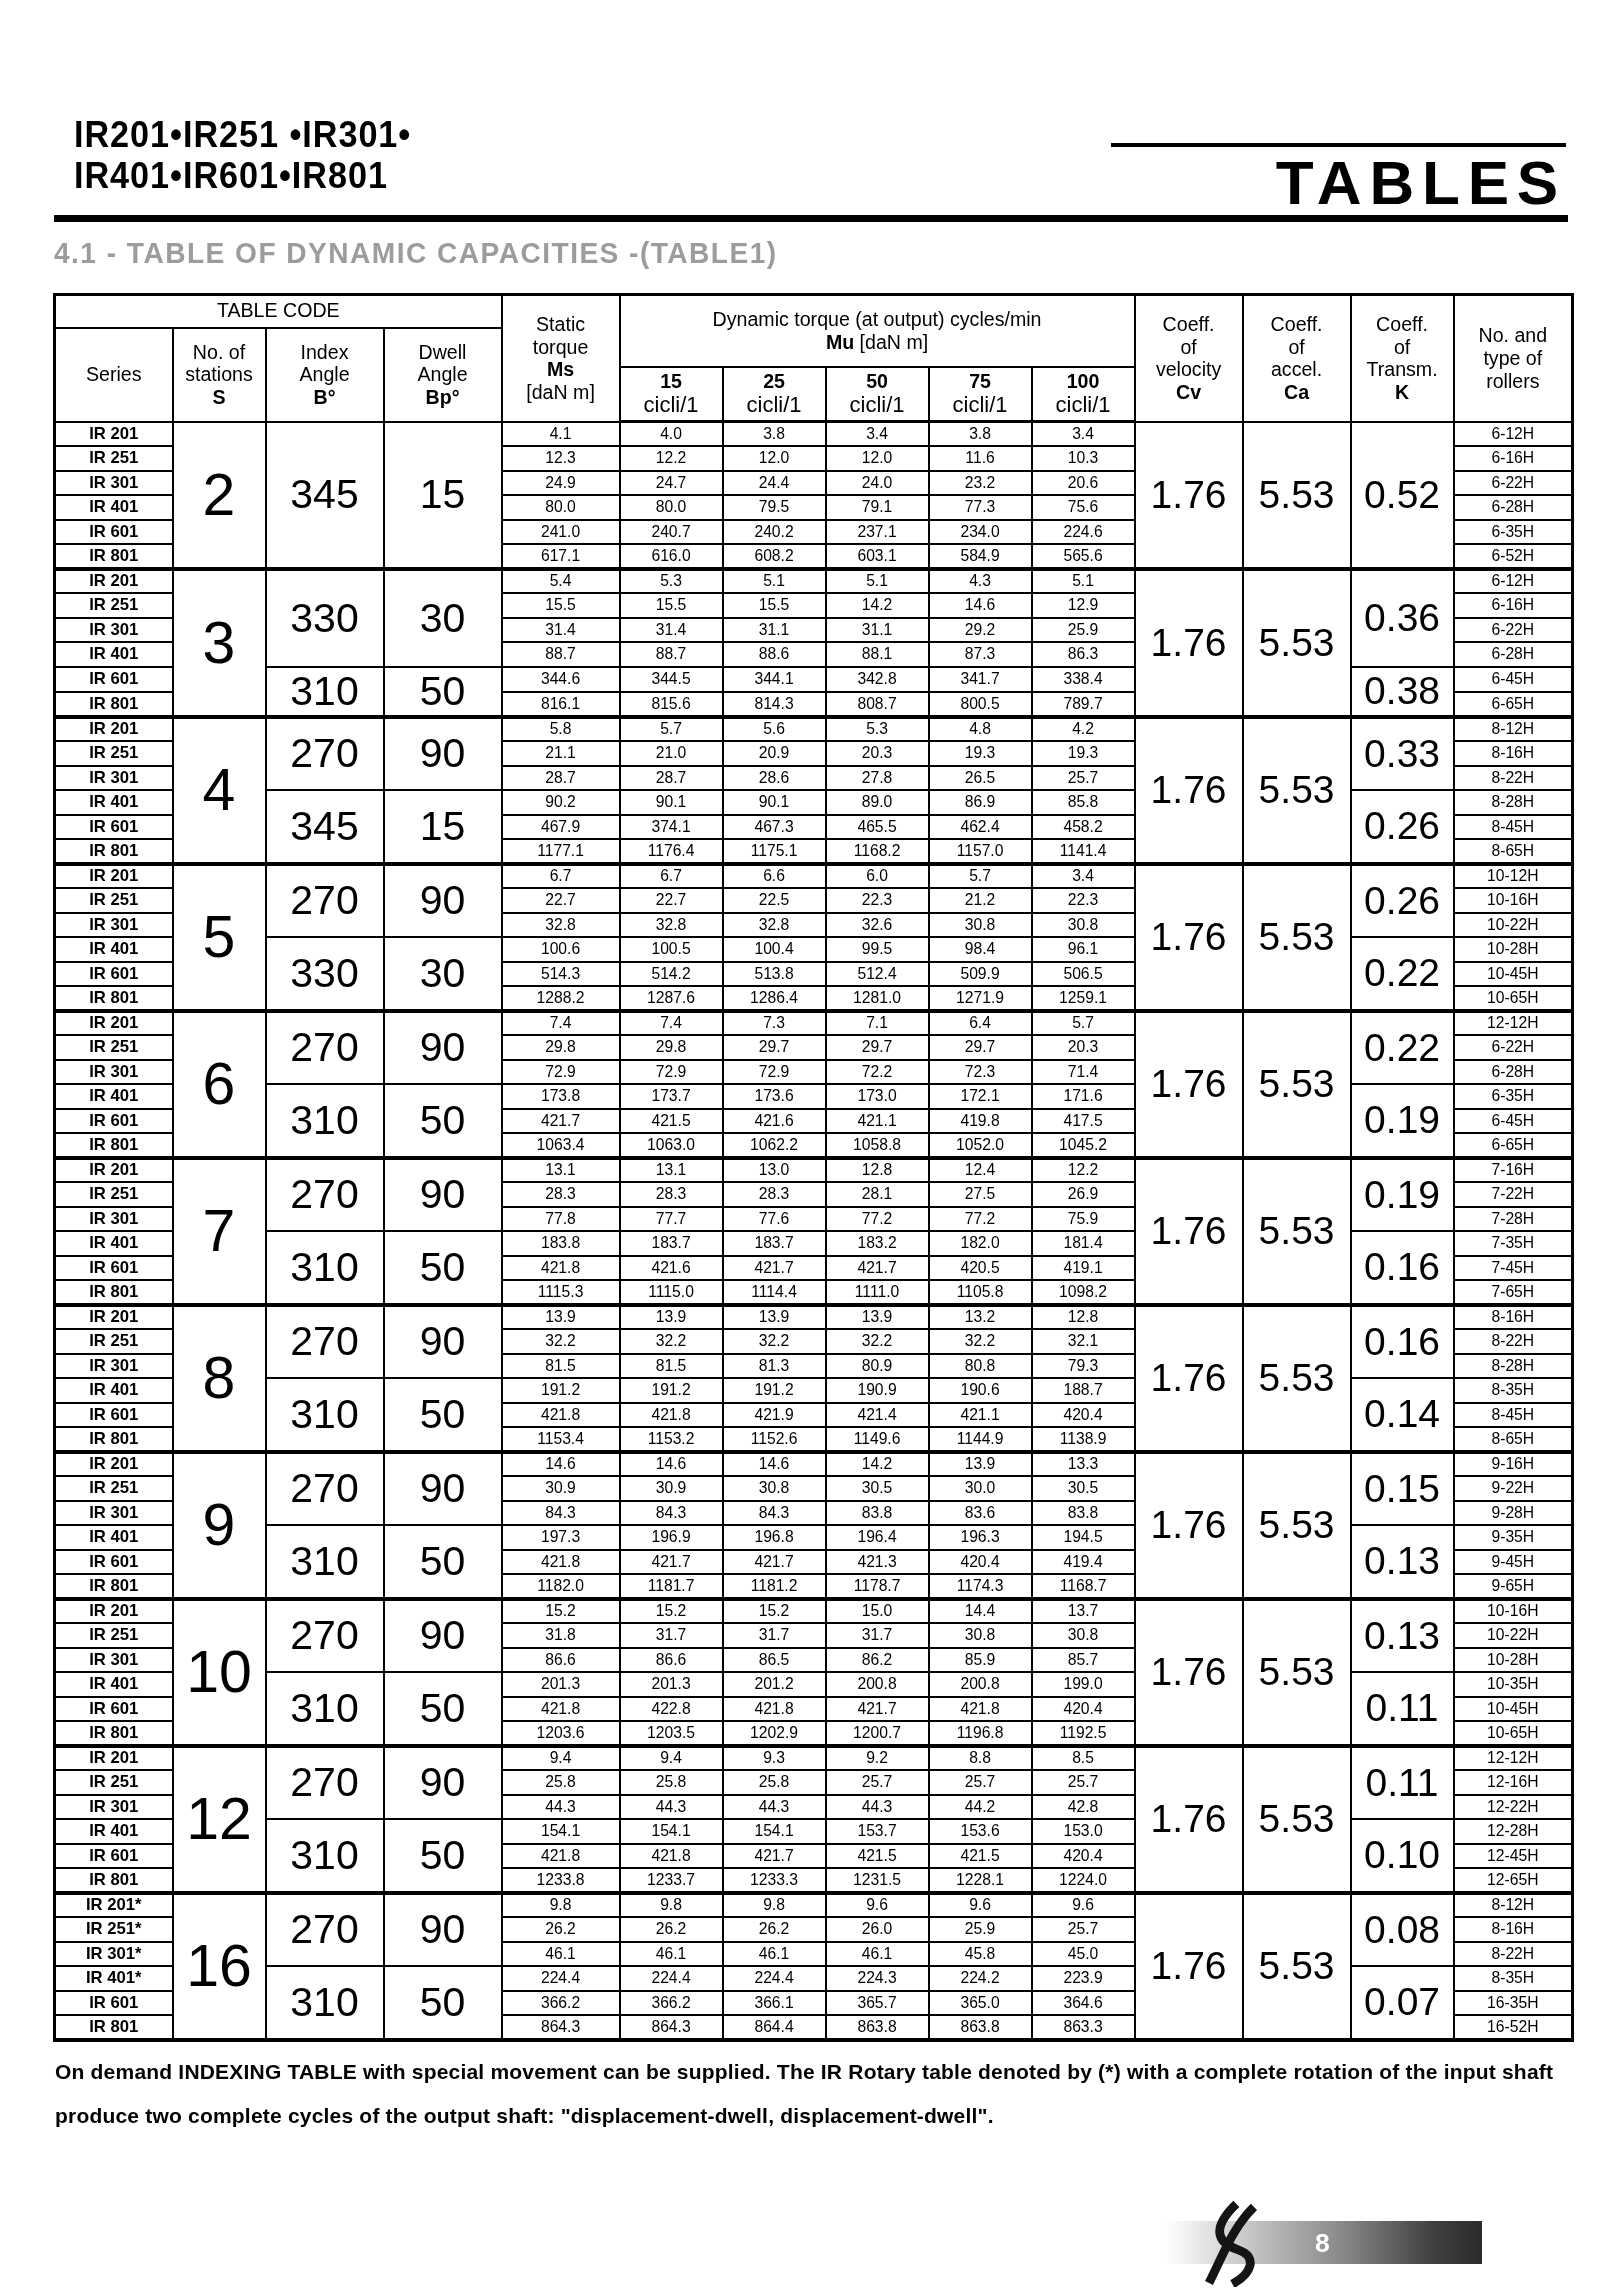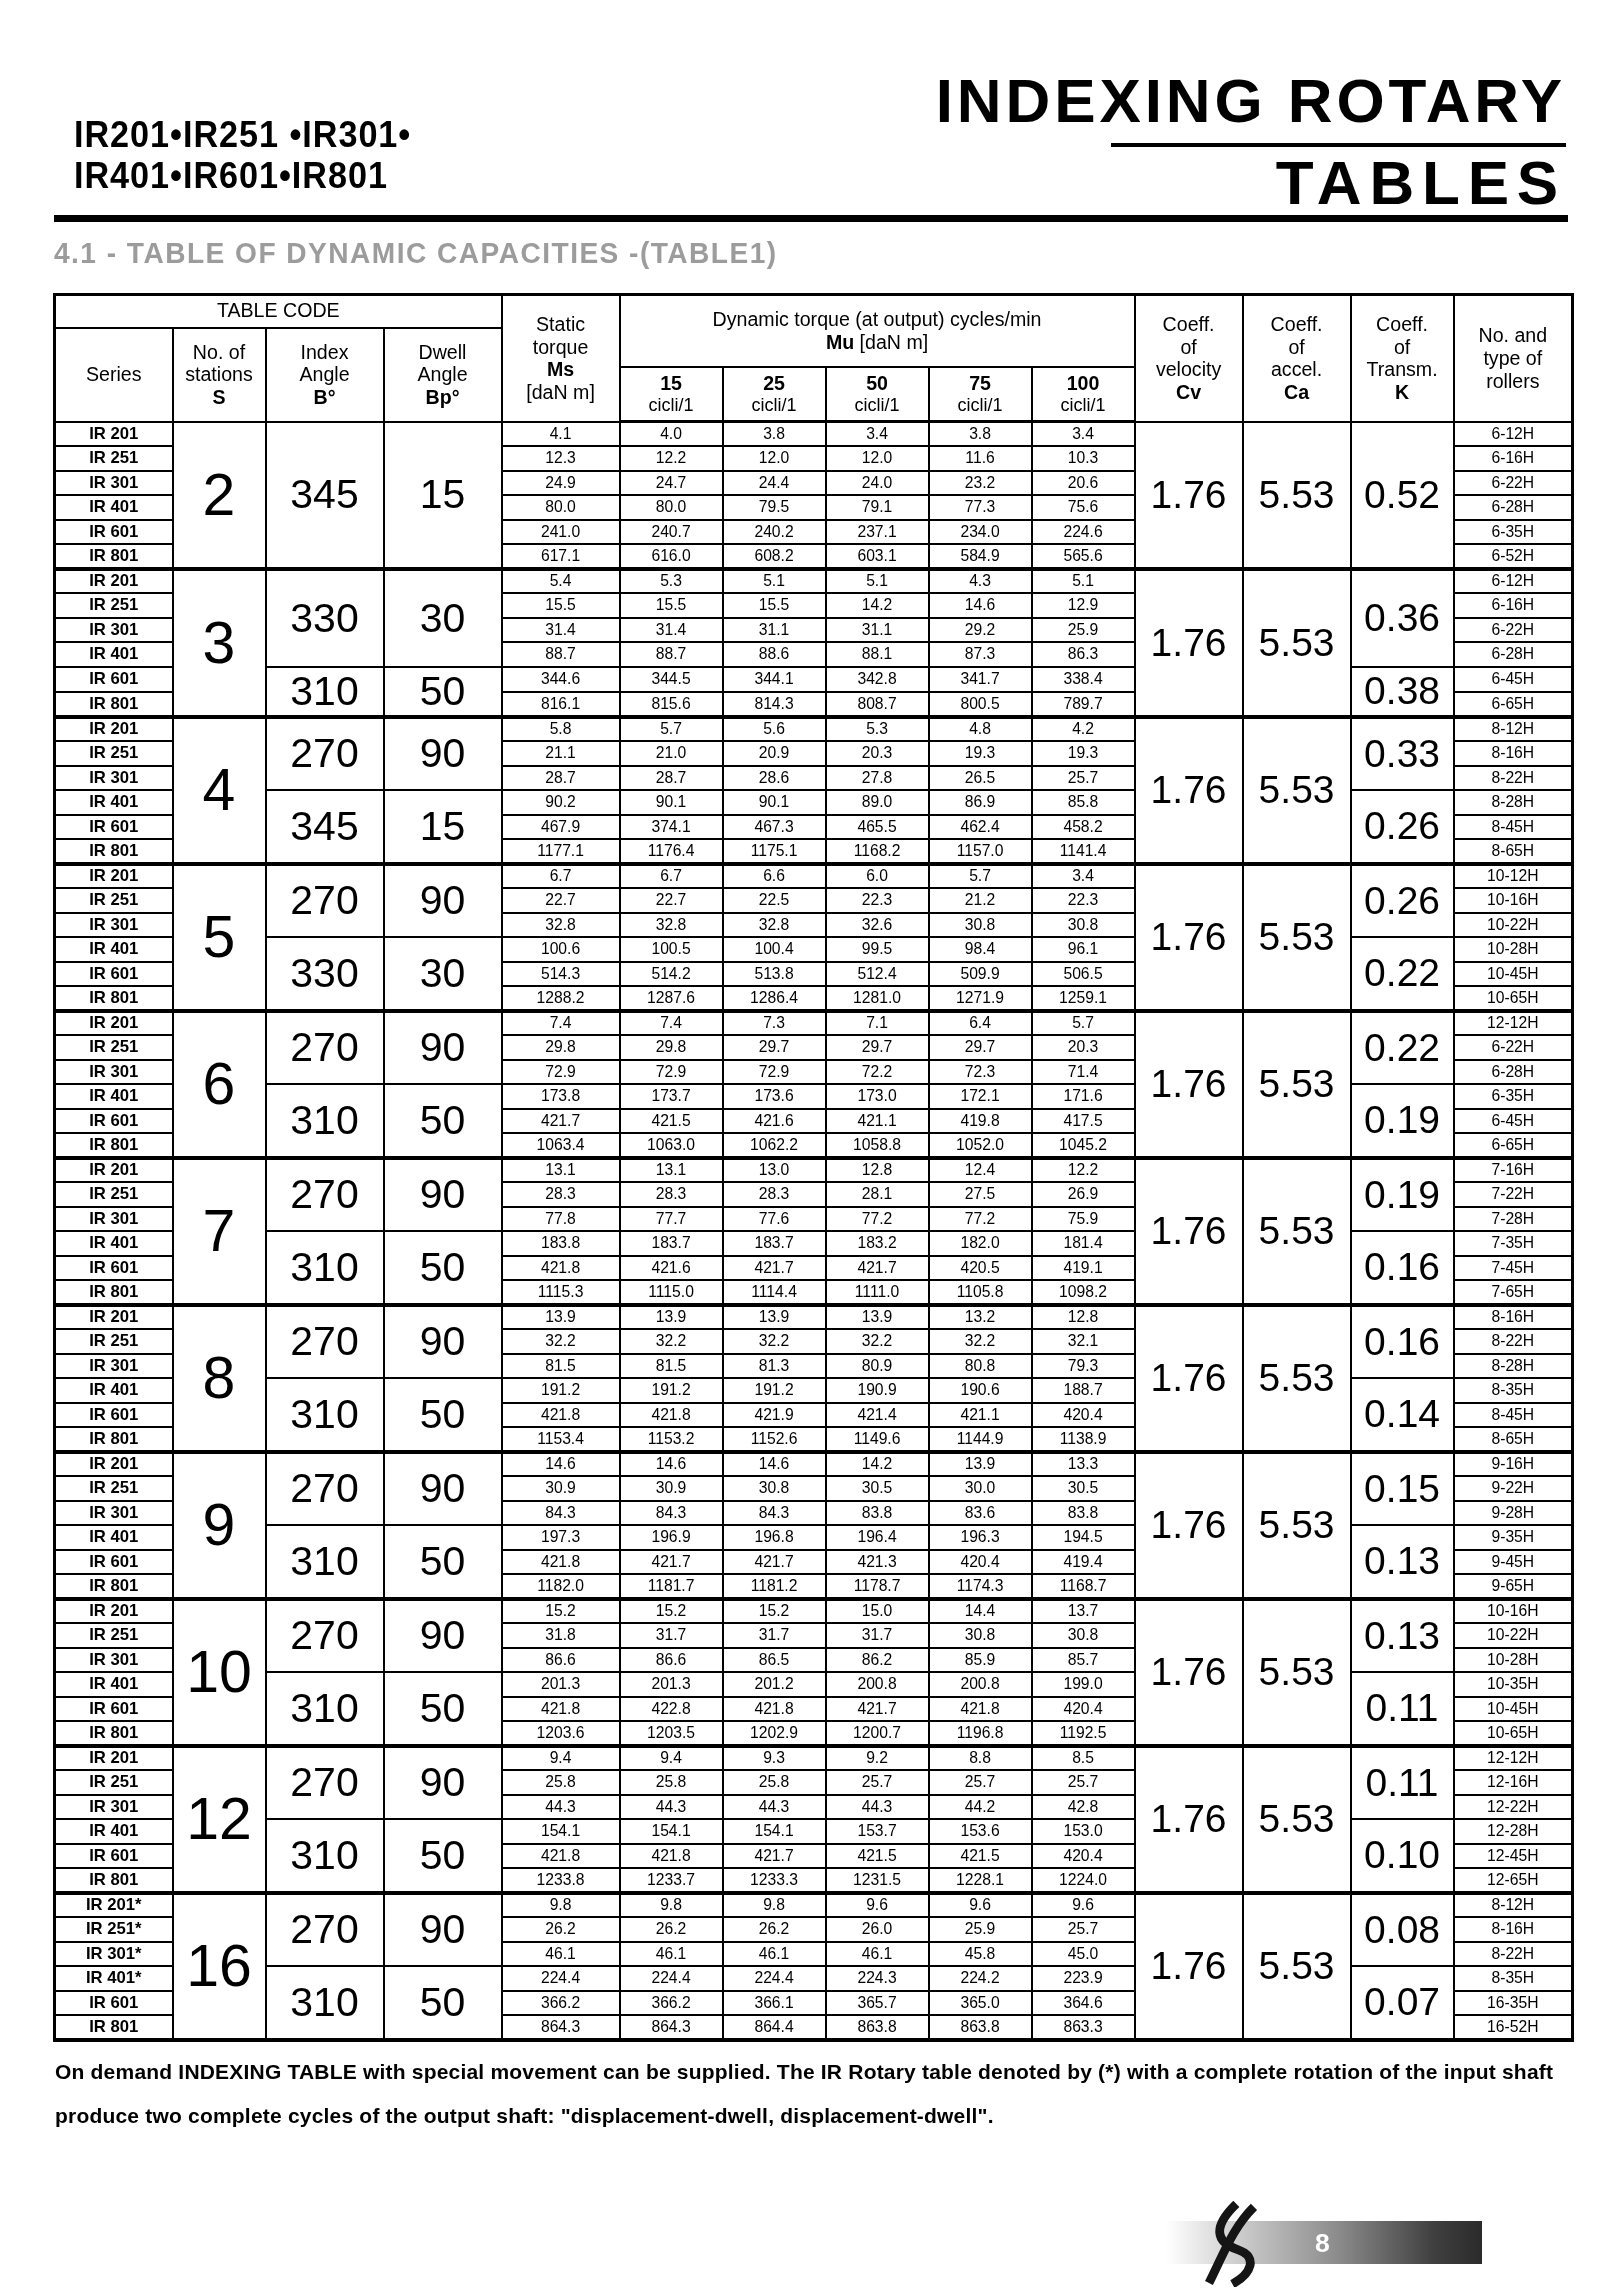--- a/index.html
+++ b/index.html
@@ -23,21 +23,21 @@
   thead th{font-weight:normal;font-size:19.6px;line-height:1.12;}
   thead tr.r1{height:33px;}
   thead tr.r2{height:39px;}
   thead tr.r3{height:55px;}
   thead tr.r3 th,th.th-static,th.th-cv,th.th-ca,th.th-k,th.th-rollers{border-bottom:3.9px solid #000;}
   th.th-static,th.th-cv{border-left:3.9px solid #000;}
   td.ms{border-left:3.9px solid #000;}
   td.cv{border-left:3.9px solid #000;}
   .ln{display:block;line-height:1.15;}
   .b{font-weight:bold;}
-  .unit{font-size:18px;}
+  .unit{font-size:22px;}
 
   tbody tr{height:24.5px;}
   tbody td{font-size:15.7px;}
   td.series{text-align:left;padding-left:12.7px;font-weight:bold;font-size:16.7px;
             border-top-width:0;border-bottom-width:0;}
   td.stations{font-size:59px;font-weight:normal;}
   td.angle{font-size:41px;margin-top:44px;}
   td.big{font-size:39px;}
   td.rollers{font-size:15.7px;}
   td.ge{border-bottom:4.9px solid #000 !important;}
@@ -53,21 +53,20 @@
 </style>
 </head>
 <body>
 
 <div class="page">
 
   <div class="hdr-left">
     <span class="ln">IR201•IR251 •IR301•</span>
     <span class="ln">IR401•IR601•IR801</span>
   </div>
-  <div class="ttl-main">INDEXING ROTARY</div>
   <div class="ttl-underline"></div>
   <div class="ttl-sub">TABLES</div>
   <div class="rule-thick"></div>
 
   <div class="section-title">4.1 - TABLE OF DYNAMIC CAPACITIES -(TABLE1)</div>
 
   <table class="cap">
     <colgroup>
       <col style="width:118px">
         <col style="width:93px">

